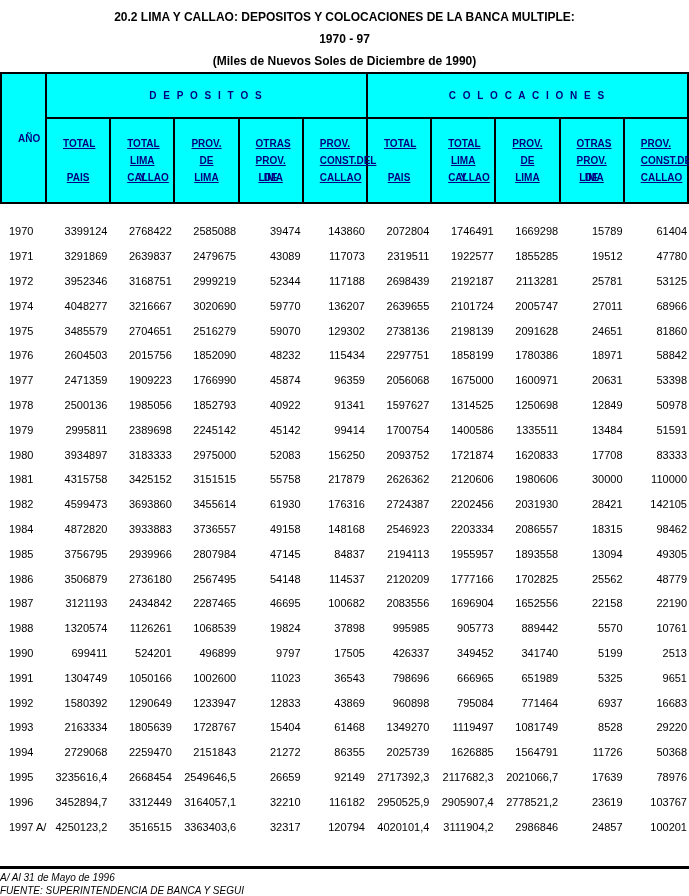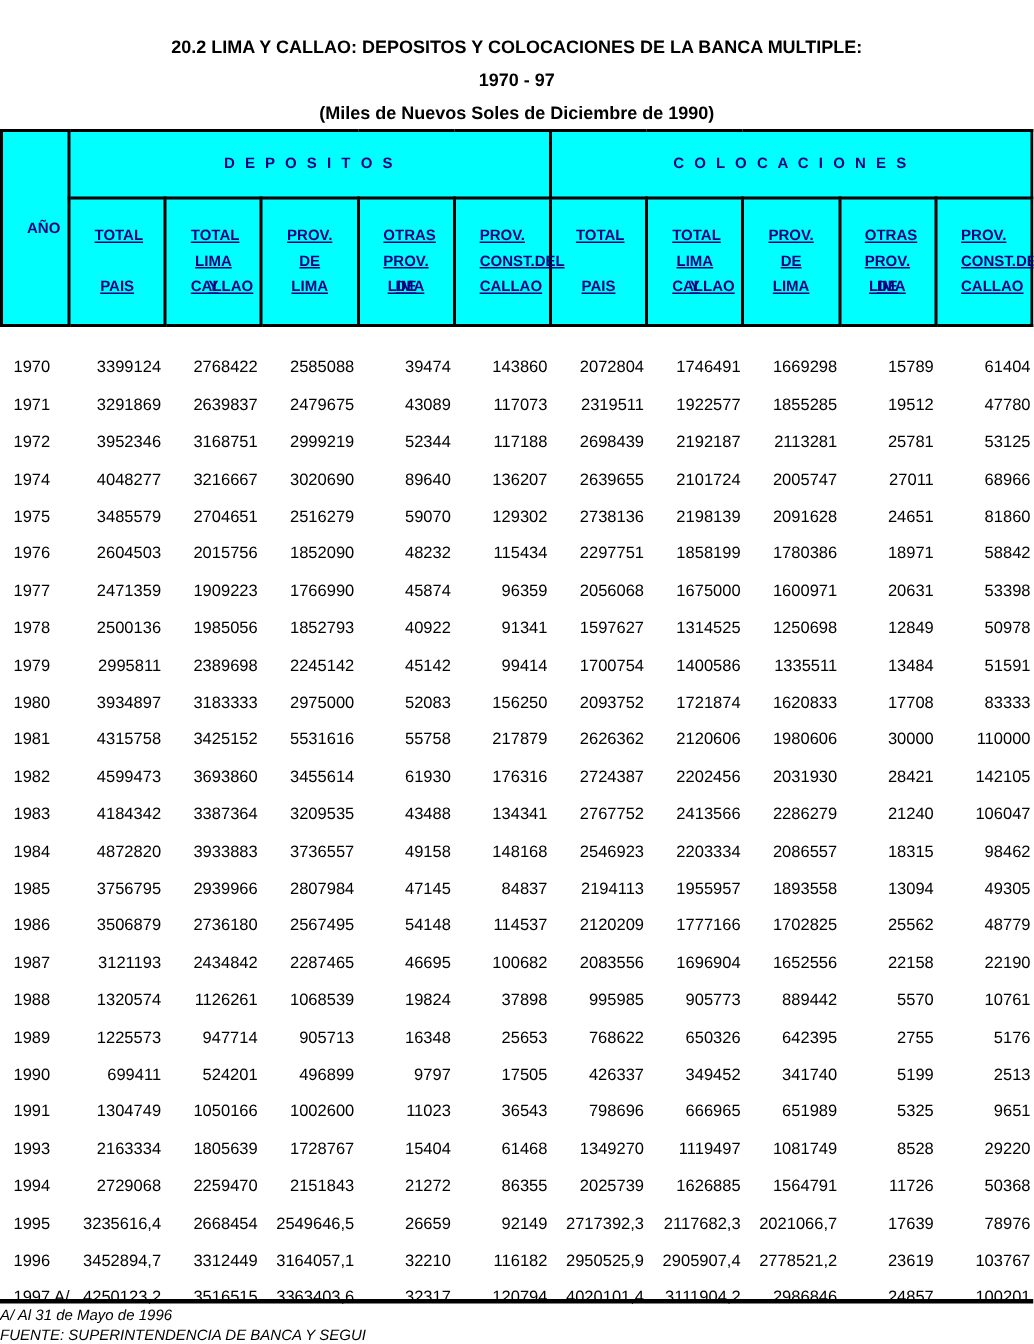--- a/index.html
+++ b/index.html
@@ -4,21 +4,21 @@
 <style>
   * { box-sizing: border-box; margin: 0; padding: 0; }
   html, body { background: #ffffff; }
   body {
     width: 689px; height: 896px;
     font-family: "Liberation Sans", sans-serif;
     color: #000000;
     overflow: hidden;
     position: relative;
   }
-  .titleblock { text-align: center; padding-top: 20px; }
+  .titleblock { text-align: center; padding-top: 6px; }
   .titleblock div { font-weight: bold; font-size: 12px; line-height: 22px; }
 
   table { border-collapse: collapse; table-layout: fixed; width: 689px; }
 
   
   table.hdr { border: 2px solid #000; }
   table.hdr th {
     background: #00ffff;
     color: #000080;
     font-size: 10px;
@@ -182,21 +182,21 @@
         <td class="num">2192187</td>
         <td class="num">2113281</td>
         <td class="num">25781</td>
         <td class="num">53125</td>
       </tr>
       <tr>
         <td class="yearcell">1974</td>
         <td class="num">4048277</td>
         <td class="num">3216667</td>
         <td class="num">3020690</td>
-        <td class="num">89640</td>
+        <td class="num">59770</td>
         <td class="num">136207</td>
         <td class="num">2639655</td>
         <td class="num">2101724</td>
         <td class="num">2005747</td>
         <td class="num">27011</td>
         <td class="num">68966</td>
       </tr>
       <tr>
         <td class="yearcell">1975</td>
         <td class="num">3485579</td>
@@ -272,21 +272,21 @@
         <td class="num">2093752</td>
         <td class="num">1721874</td>
         <td class="num">1620833</td>
         <td class="num">17708</td>
         <td class="num">83333</td>
       </tr>
       <tr>
         <td class="yearcell">1981</td>
         <td class="num">4315758</td>
         <td class="num">3425152</td>
-        <td class="num">5531616</td>
+        <td class="num">3151515</td>
         <td class="num">55758</td>
         <td class="num">217879</td>
         <td class="num">2626362</td>
         <td class="num">2120606</td>
         <td class="num">1980606</td>
         <td class="num">30000</td>
         <td class="num">110000</td>
       </tr>
       <tr>
         <td class="yearcell">1982</td>
@@ -295,33 +295,20 @@
         <td class="num">3455614</td>
         <td class="num">61930</td>
         <td class="num">176316</td>
         <td class="num">2724387</td>
         <td class="num">2202456</td>
         <td class="num">2031930</td>
         <td class="num">28421</td>
         <td class="num">142105</td>
       </tr>
       <tr>
-        <td class="yearcell">1983</td>
-        <td class="num">4184342</td>
-        <td class="num">3387364</td>
-        <td class="num">3209535</td>
-        <td class="num">43488</td>
-        <td class="num">134341</td>
-        <td class="num">2767752</td>
-        <td class="num">2413566</td>
-        <td class="num">2286279</td>
-        <td class="num">21240</td>
-        <td class="num">106047</td>
-      </tr>
-      <tr>
         <td class="yearcell">1984</td>
         <td class="num">4872820</td>
         <td class="num">3933883</td>
         <td class="num">3736557</td>
         <td class="num">49158</td>
         <td class="num">148168</td>
         <td class="num">2546923</td>
         <td class="num">2203334</td>
         <td class="num">2086557</td>
         <td class="num">18315</td>
@@ -373,33 +360,20 @@
         <td class="num">1068539</td>
         <td class="num">19824</td>
         <td class="num">37898</td>
         <td class="num">995985</td>
         <td class="num">905773</td>
         <td class="num">889442</td>
         <td class="num">5570</td>
         <td class="num">10761</td>
       </tr>
       <tr>
-        <td class="yearcell">1989</td>
-        <td class="num">1225573</td>
-        <td class="num">947714</td>
-        <td class="num">905713</td>
-        <td class="num">16348</td>
-        <td class="num">25653</td>
-        <td class="num">768622</td>
-        <td class="num">650326</td>
-        <td class="num">642395</td>
-        <td class="num">2755</td>
-        <td class="num">5176</td>
-      </tr>
-      <tr>
         <td class="yearcell">1990</td>
         <td class="num">699411</td>
         <td class="num">524201</td>
         <td class="num">496899</td>
         <td class="num">9797</td>
         <td class="num">17505</td>
         <td class="num">426337</td>
         <td class="num">349452</td>
         <td class="num">341740</td>
         <td class="num">5199</td>
@@ -412,20 +386,33 @@
         <td class="num">1002600</td>
         <td class="num">11023</td>
         <td class="num">36543</td>
         <td class="num">798696</td>
         <td class="num">666965</td>
         <td class="num">651989</td>
         <td class="num">5325</td>
         <td class="num">9651</td>
       </tr>
       <tr>
+        <td class="yearcell">1992</td>
+        <td class="num">1580392</td>
+        <td class="num">1290649</td>
+        <td class="num">1233947</td>
+        <td class="num">12833</td>
+        <td class="num">43869</td>
+        <td class="num">960898</td>
+        <td class="num">795084</td>
+        <td class="num">771464</td>
+        <td class="num">6937</td>
+        <td class="num">16683</td>
+      </tr>
+      <tr>
         <td class="yearcell">1993</td>
         <td class="num">2163334</td>
         <td class="num">1805639</td>
         <td class="num">1728767</td>
         <td class="num">15404</td>
         <td class="num">61468</td>
         <td class="num">1349270</td>
         <td class="num">1119497</td>
         <td class="num">1081749</td>
         <td class="num">8528</td>

